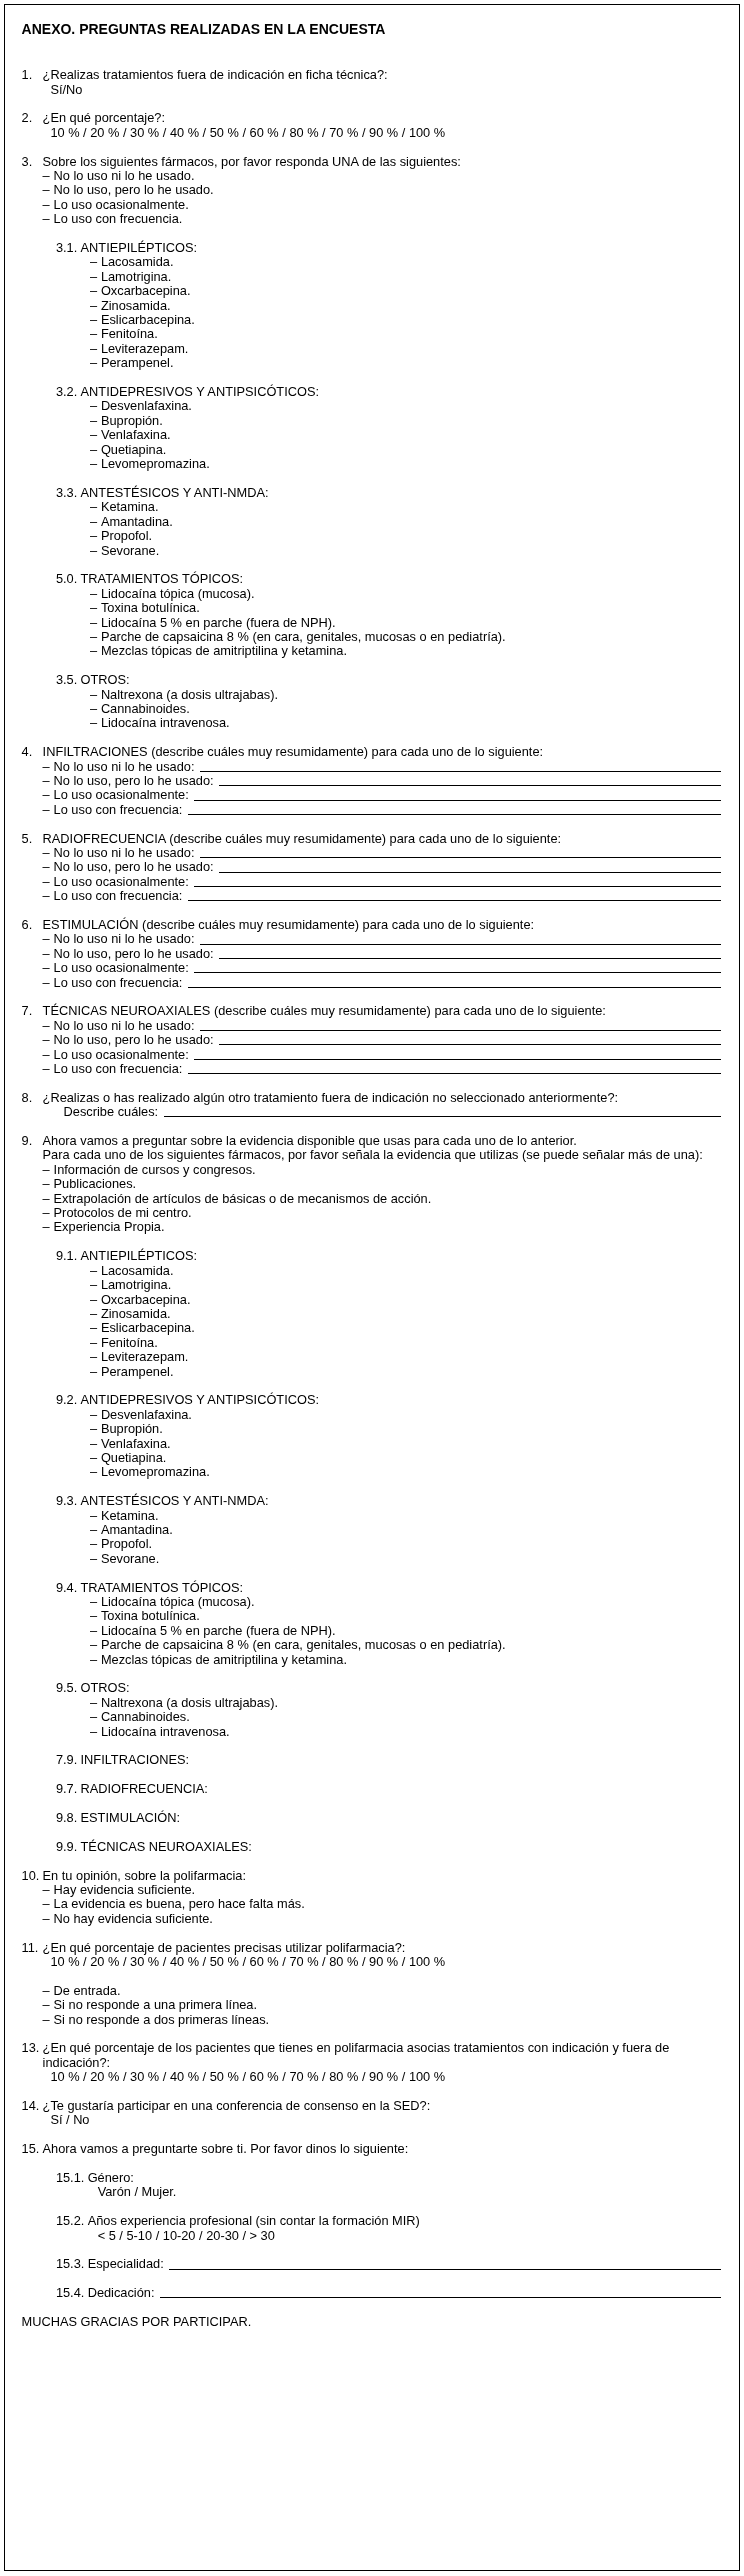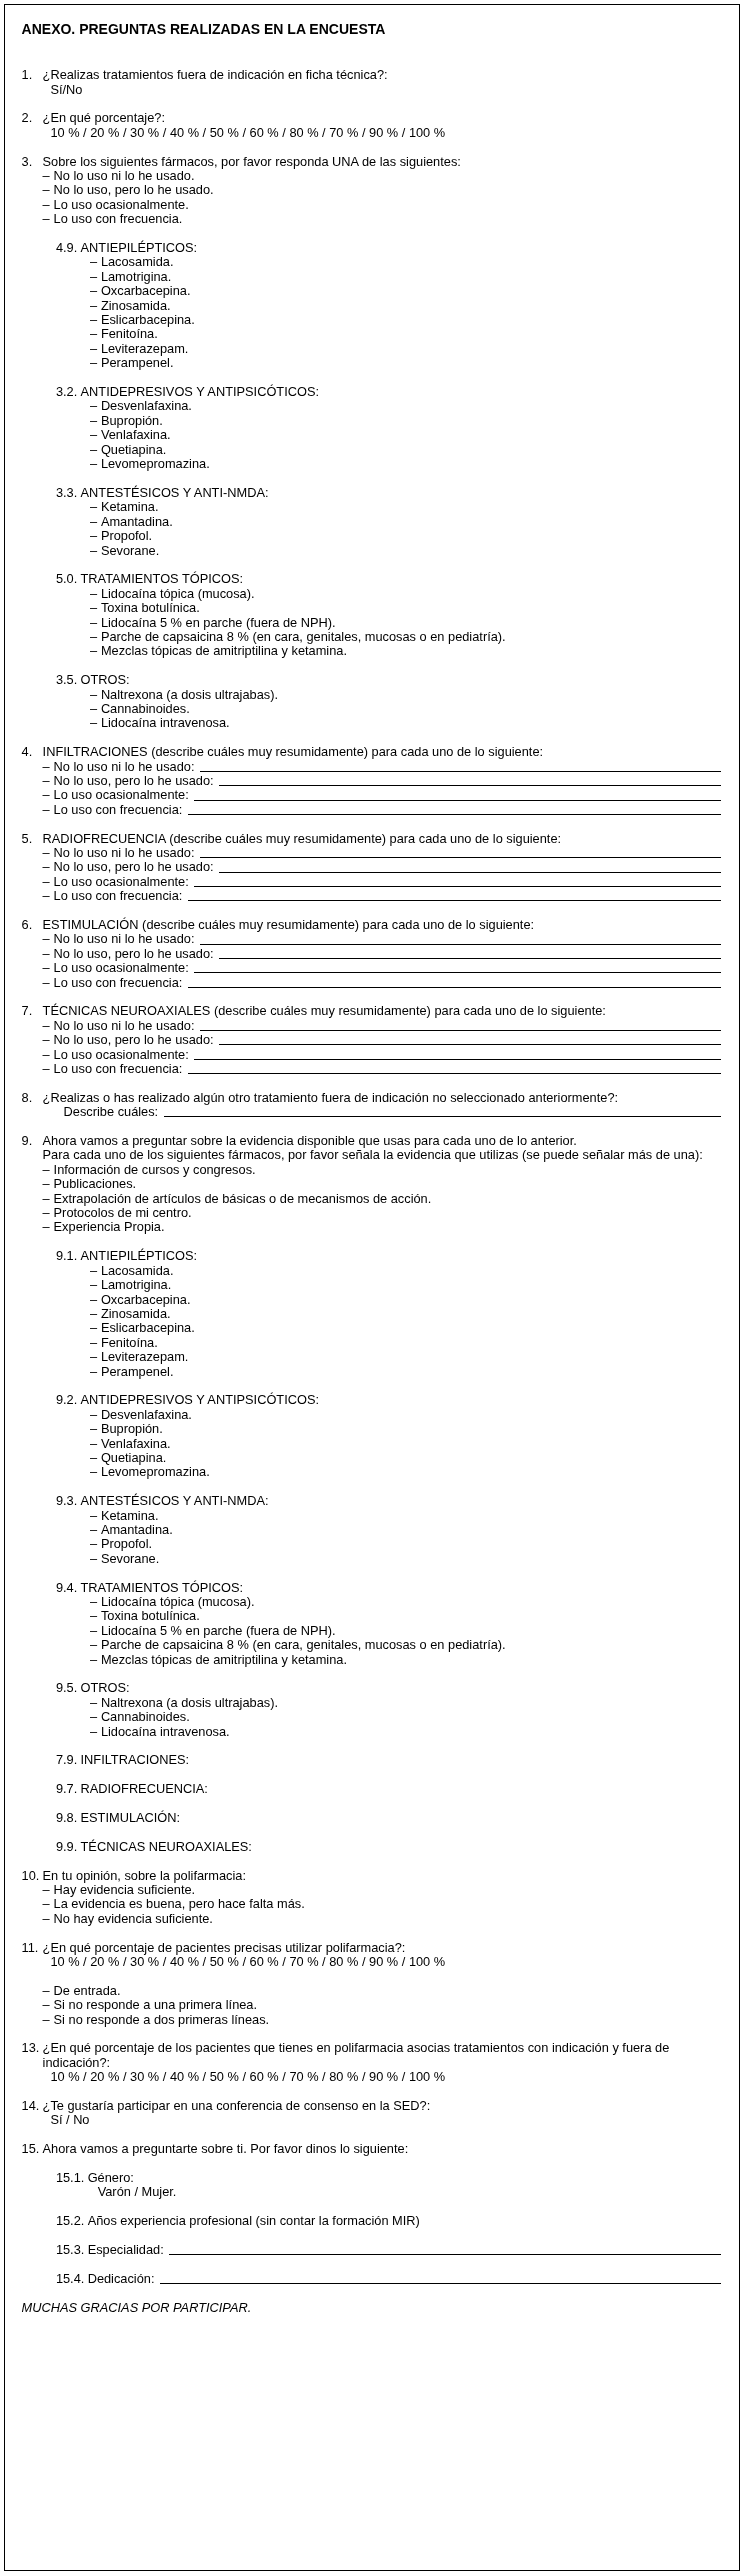--- a/index.html
+++ b/index.html
@@ -43,21 +43,21 @@
     border-bottom: 1.1px solid #000;
     margin: 0 1.1px 2.2px 5.6px;
     align-self: flex-end;
   }
   .subsection { margin: 14.4px 0 14.4px 13.3px; }
   .s-head { display: flex; }
   .s-num { flex: 0 0 auto; min-width: 22px; padding-right: 3.3px; }
   .s-title { flex: 1 1 auto; display: flex; align-items: center; }
   .s-title-text { flex: 0 1 auto; }
   .s-body { margin-left: 34px; }
-  .footer-note { margin: 2.2px 0 0 0; font-style: italic; }
+  .footer-note { margin: 2.2px 0 0 0; }
 </style>
 </head>
 <body>
 
 <div class="page">
   <h1 class="doc-title">ANEXO. PREGUNTAS REALIZADAS EN LA ENCUESTA</h1>
 
   <main>
       <section class="question">
         <div class="q-head">
@@ -100,21 +100,21 @@
           <div class="dash-item">
             <span class="dash">–</span>
             <span class="dash-text">Lo uso ocasionalmente.</span>
           </div>
           <div class="dash-item">
             <span class="dash">–</span>
             <span class="dash-text">Lo uso con frecuencia.</span>
           </div>
           <section class="subsection">
             <div class="s-head">
-              <span class="s-num">4.9.</span>
+              <span class="s-num">3.1.</span>
               <div class="s-title">
                 <span class="s-title-text">ANTIEPILÉPTICOS:</span>
               </div>
             </div>
             <div class="s-body">
               <div class="dash-item">
                 <span class="dash">–</span>
                 <span class="dash-text">Lacosamida.</span>
               </div>
               <div class="dash-item">
@@ -693,20 +693,23 @@
             <div class="s-body">
               <div class="plain-line">Varón / Mujer.</div>
             </div>
           </section>
           <section class="subsection">
             <div class="s-head">
               <span class="s-num">15.2.</span>
               <div class="s-title">
                 <span class="s-title-text">Años experiencia profesional (sin contar la formación MIR)</span>
               </div>
+            </div>
+            <div class="s-body">
+              <div class="plain-line">&lt; 5 / 5-10 / 10-20 / 20-30 / &gt; 30</div>
             </div>
           </section>
           <section class="subsection">
             <div class="s-head">
               <span class="s-num">15.3.</span>
               <div class="s-title">
                 <span class="s-title-text">Especialidad:</span>
                 <span class="blank"></span>
               </div>
             </div>

